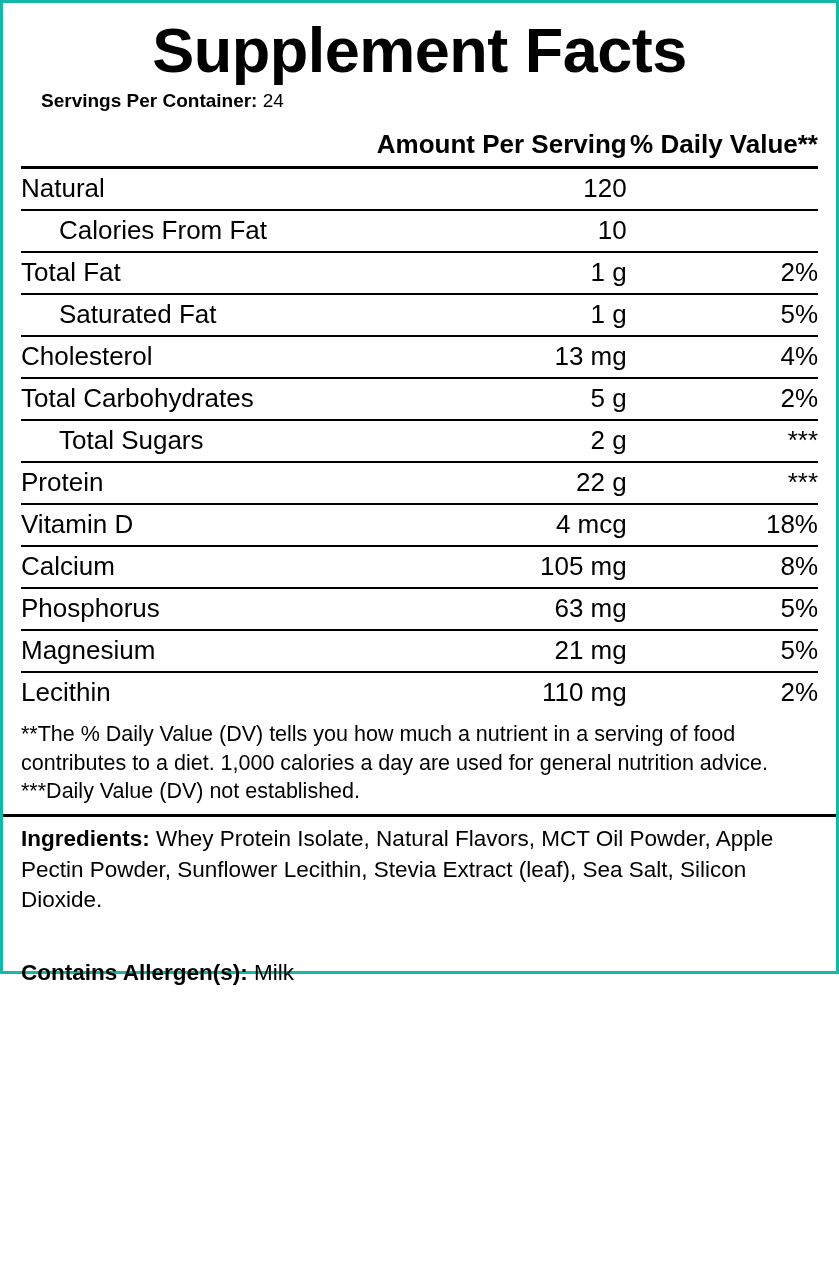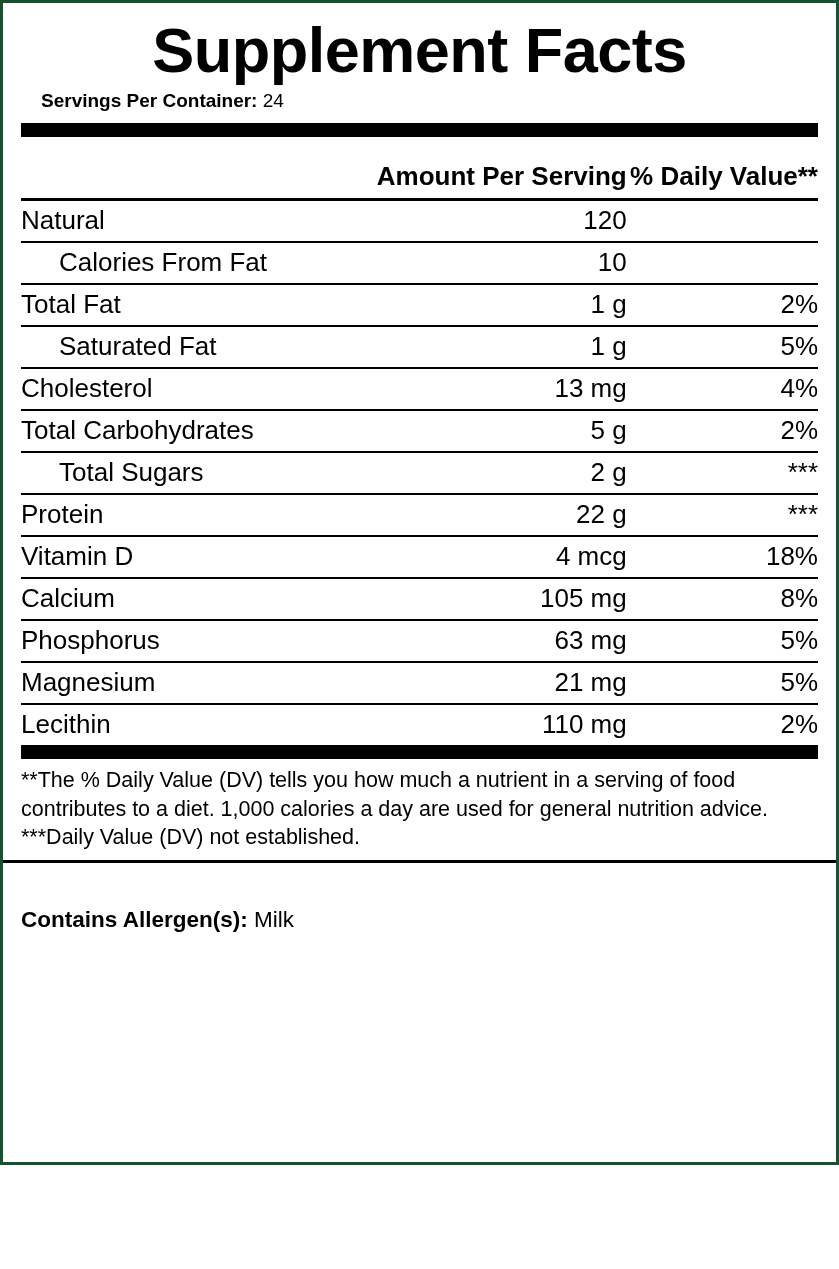--- a/index.html
+++ b/index.html
@@ -10,22 +10,22 @@
   body {
     width: 839px;
     height: 1269px;
     font-family: "Liberation Sans", sans-serif;
     color: #000000;
     -webkit-font-smoothing: antialiased;
   }
   .panel {
     box-sizing: border-box;
     width: 839px;
-    height: 1165px;
-    border: 3px solid #14532d;
+    height: 974px;
+    border: 3px solid #14b8a6;
     padding: 14px 18px 6px 18px;
     display: flex;
     flex-direction: column;
   }
   .title {
     font-size: 63px;
     font-weight: bold;
     line-height: 1.0;
     letter-spacing: -0.5px;
     text-align: center;
@@ -60,21 +60,21 @@
   table.facts col.c3 { width: 24%; }
   table.facts th, table.facts td {
     padding: 4px 0 5px 0;
     vertical-align: bottom;
   }
   table.facts thead th {
     font-weight: bold;
     font-size: 26px;
     text-align: right;
     padding-bottom: 6px;
-    padding-top: 24px;
+    padding-top: 6px;
   }
   table.facts thead th.blank { text-align: left; }
   table.facts tbody tr {
     border-top: 2px solid #000;
   }
   table.facts tbody tr:first-child {
     border-top: 3px solid #000;
   }
   td.name { text-align: left; }
   td.name.indent { padding-left: 38px; }
@@ -204,18 +204,21 @@
 
   <div class="bar-thick bottom"></div>
 
   <div class="footnotes">
     <p>**The % Daily Value (DV) tells you how much a nutrient in a serving of food contributes to a diet. 1,000 calories a day are used for general nutrition advice.</p>
     <p>***Daily Value (DV) not established.</p>
   </div>
 
   <div class="divider-thin"></div>
 
+  <div class="ingredients">
+    <b>Ingredients:</b><span> Whey Protein Isolate, Natural Flavors, MCT Oil Powder, Apple Pectin Powder, Sunflower Lecithin, Stevia Extract (leaf), Sea Salt, Silicon Dioxide.</span>
+  </div>
 
   <div class="allergens">
     <b>Contains Allergen(s):</b><span> Milk</span>
   </div>
 
 </div>
 
 </body></html>

